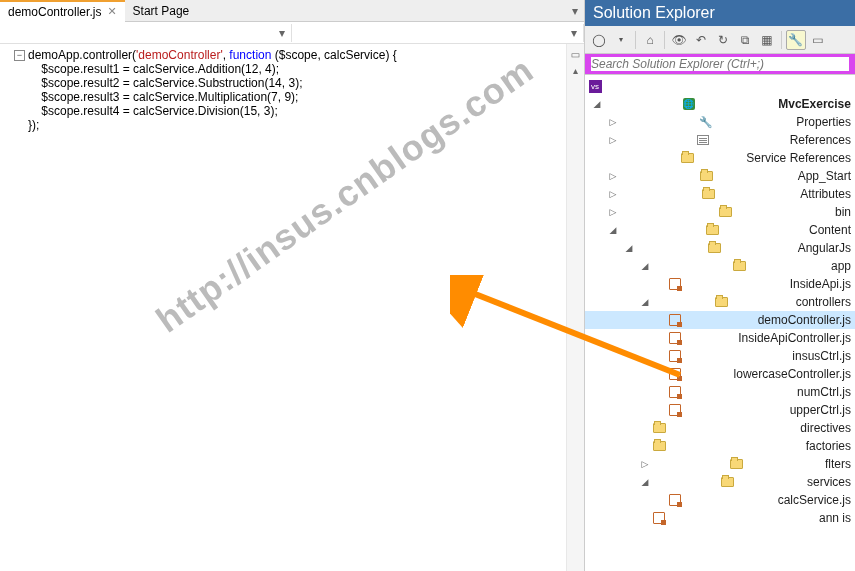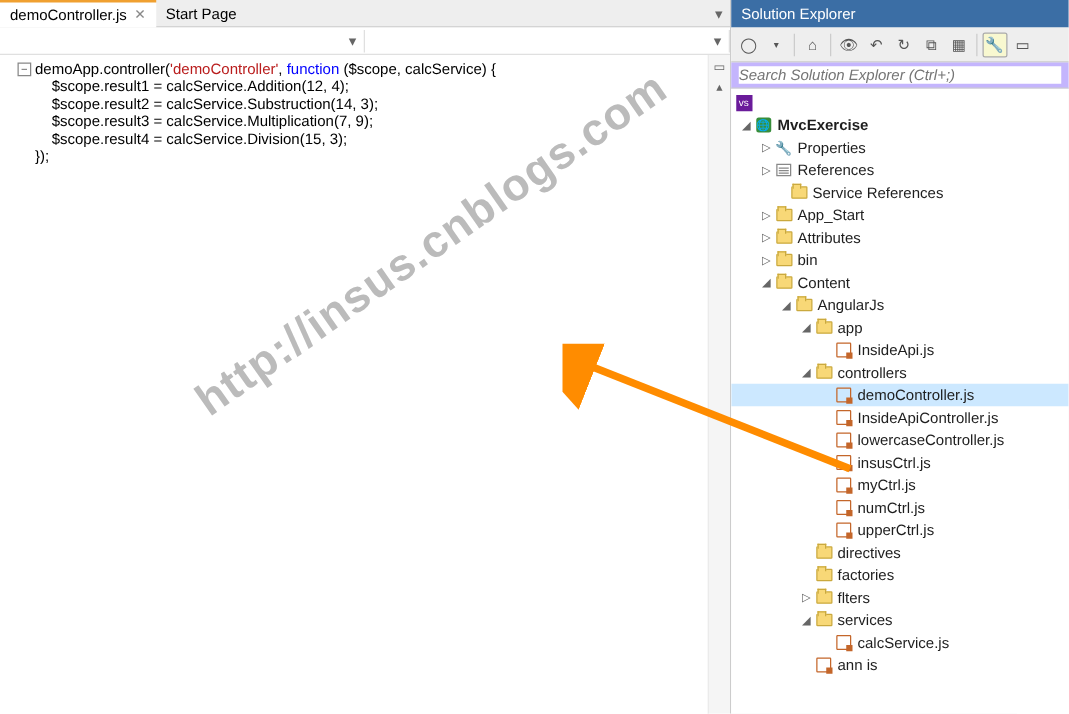--- a/index.html
+++ b/index.html
@@ -15,29 +15,29 @@
 .code-area .gutter { position:absolute; left:0; top:0; bottom:0; width:24px; background:#fff; }
 .code-area .collapse { position:absolute; left:14px; top:6px; width:11px; height:11px; border:1px solid #888; font-size:9px; line-height:9px; text-align:center; color:#555; cursor:pointer; }
 .code-area pre { margin-left: 28px; white-space: pre; color: #000; }
 .kw { color: #0000ff; }
 .str { color: #b91c1c; }
 .right-icons { width:18px; background:#f5f5f5; border-left:1px solid #e8e8e8; display:flex; flex-direction:column; align-items:center; gap:4px; padding-top:4px; }
 .right-icons div { width:12px; height:12px; color:#666; font-size:10px; display:flex; align-items:center; justify-content:center; cursor:pointer; }
 .watermark { position:absolute; left:120px; top:130px; font-size:36px; color:#bbb; font-weight:bold; transform:rotate(-35deg); pointer-events:none; font-family:Arial; letter-spacing:1px; }
 
 .solution-pane { width: 270px; display: flex; flex-direction: column; background: #f5f5f5; }
-.pane-title { background: #3b6ea5; color: #fff; padding: 4px 8px; font-size: 12px; }
+.pane-title { background: #3b6ea5; color: #fff; padding: 4px 8px; font-size: 16px; }
 .toolbar { height: 28px; background: #eee; border-bottom: 1px solid #ccc; display: flex; align-items: center; padding: 0 4px; gap: 2px; }
 .toolbar .tbtn { width: 20px; height: 20px; display: flex; align-items: center; justify-content: center; color: #555; cursor:pointer; border-radius:2px; }
 .toolbar .tbtn.boxed { border:1px solid #aaa; background:#f8f8d0; }
 .toolbar .sep { width:1px; height:18px; background:#ccc; margin:0 2px; }
-.search-box { padding: 3px 6px; background: #c4b5fd; border-bottom: 1px solid #ccc; }
+.search-box { padding: 3px 6px; background: #d946ef; border-bottom: 1px solid #ccc; }
 .search-box input { width: 100%; border: none; outline: none; color: #888; font-style: italic; font-size:12px; }
 .tree { flex:1; overflow:auto; background:#fff; padding:2px 0; }
-.tree-row { display: flex; align-items: center; height: 18px; padding-right:4px; cursor:pointer; white-space:nowrap; }
+.tree-row { display: flex; align-items: center; height: 18px; padding-right:4px; cursor:pointer; white-space:nowrap;justify-content:space-between; }
 .tree-row.selected { background: #cce8ff; }
 .tree-row .exp { width: 12px; text-align: center; color: #666; font-size: 9px; }
 .tree-row .icon { width: 16px; height: 14px; display:inline-flex; align-items:center; justify-content:center; margin-right:3px; }
 .tree-row .label { font-size: 12px; color: #1e1e1e; }
 .tree-row .label.bold { font-weight: bold; }
 .folder-icon { width:13px; height:10px; background:#f8d877; border:1px solid #caa93e; border-radius:1px; position:relative; }
 .folder-icon::before { content:''; position:absolute; top:-3px; left:0; width:5px; height:3px; background:#f8d877; border:1px solid #caa93e; border-bottom:none; }
 .js-icon { width:12px; height:12px; border:1.5px solid #c4662a; border-radius:1px; position:relative; }
 .js-icon::after { content:''; position:absolute; right:-2px; bottom:-2px; width:5px; height:5px; background:#c4662a; }
 .sln-icon { width:13px; height:13px; background:#6a1b9a; display:flex; align-items:center; justify-content:center; color:#fff; font-size:8px; }
@@ -210,33 +210,27 @@
     <div class="tree-row" style="padding-left:82px">
       <span class="icon">
           <span class="js-icon"></span>
         </span>
       <span class="label">InsideApiController.js</span>
     </div>
     <div class="tree-row" style="padding-left:82px">
       <span class="icon">
           <span class="js-icon"></span>
         </span>
+      <span class="label">insusCtrl.js</span>
+    </div>
+    <div class="tree-row" style="padding-left:82px">
+      <span class="icon">
+          <span class="js-icon"></span>
+        </span>
       <span class="label">lowercaseController.js</span>
-    </div>
-    <div class="tree-row" style="padding-left:82px">
-      <span class="icon">
-          <span class="js-icon"></span>
-        </span>
-      <span class="label">insusCtrl.js</span>
-    </div>
-    <div class="tree-row" style="padding-left:82px">
-      <span class="icon">
-          <span class="js-icon"></span>
-        </span>
-      <span class="label">myCtrl.js</span>
     </div>
     <div class="tree-row" style="padding-left:82px">
       <span class="icon">
           <span class="js-icon"></span>
         </span>
       <span class="label">numCtrl.js</span>
     </div>
     <div class="tree-row" style="padding-left:82px">
       <span class="icon">
           <span class="js-icon"></span>

